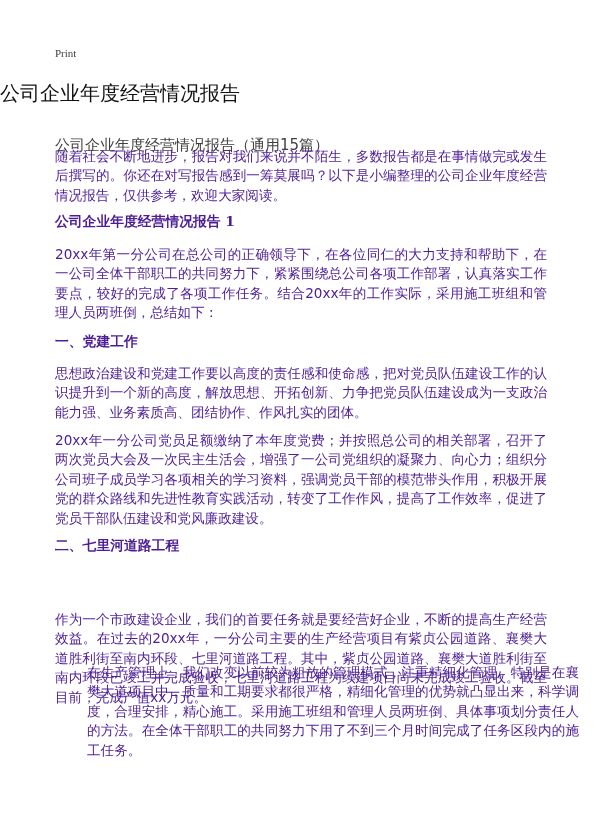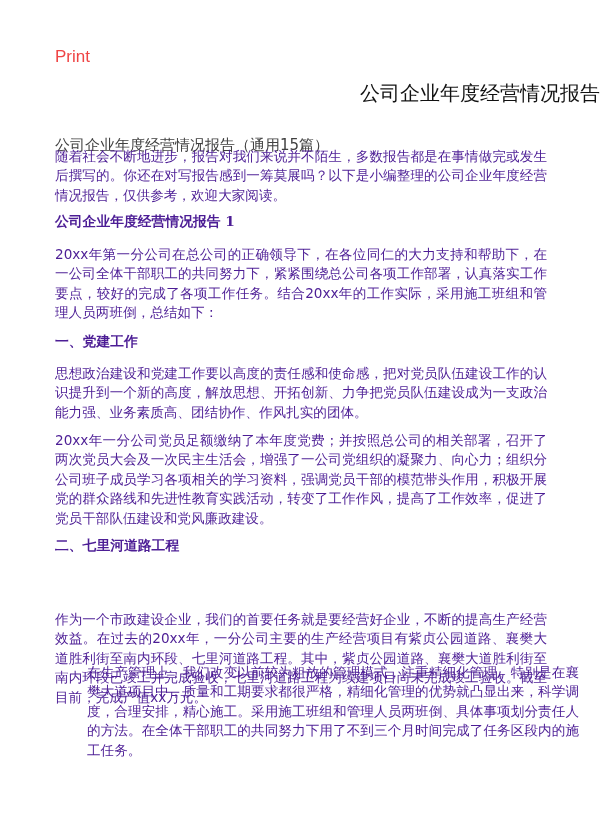--- a/index.html
+++ b/index.html
@@ -12,30 +12,30 @@
     height: 828px;
     position: relative;
     overflow: hidden;
     color: #1a1a1a;
     font-family: "DejaVu Sans", "Liberation Sans", sans-serif;
   }
   .print-label {
     position: absolute;
     left: 55px;
     top: 47px;
-    font-family: Liberation Sans, sans-serif;
-    font-size: 17px;
-    color: #ef4444;
+    font-family: Liberation Serif, serif;
+    font-size: 11px;
+    color: #404040;
   }
   .doc-title {
     position: absolute;
     left: 0;
     width: 600px;
     top: 80px;
-    text-align: right;
+    text-align: left;
     font-size: 20px;
     line-height: 26px;
     color: #111;
     letter-spacing: 0px;
   }
   .doc-subtitle {
     position: absolute;
     left: 55px;
     top: 136px;
     font-size: 15px;

